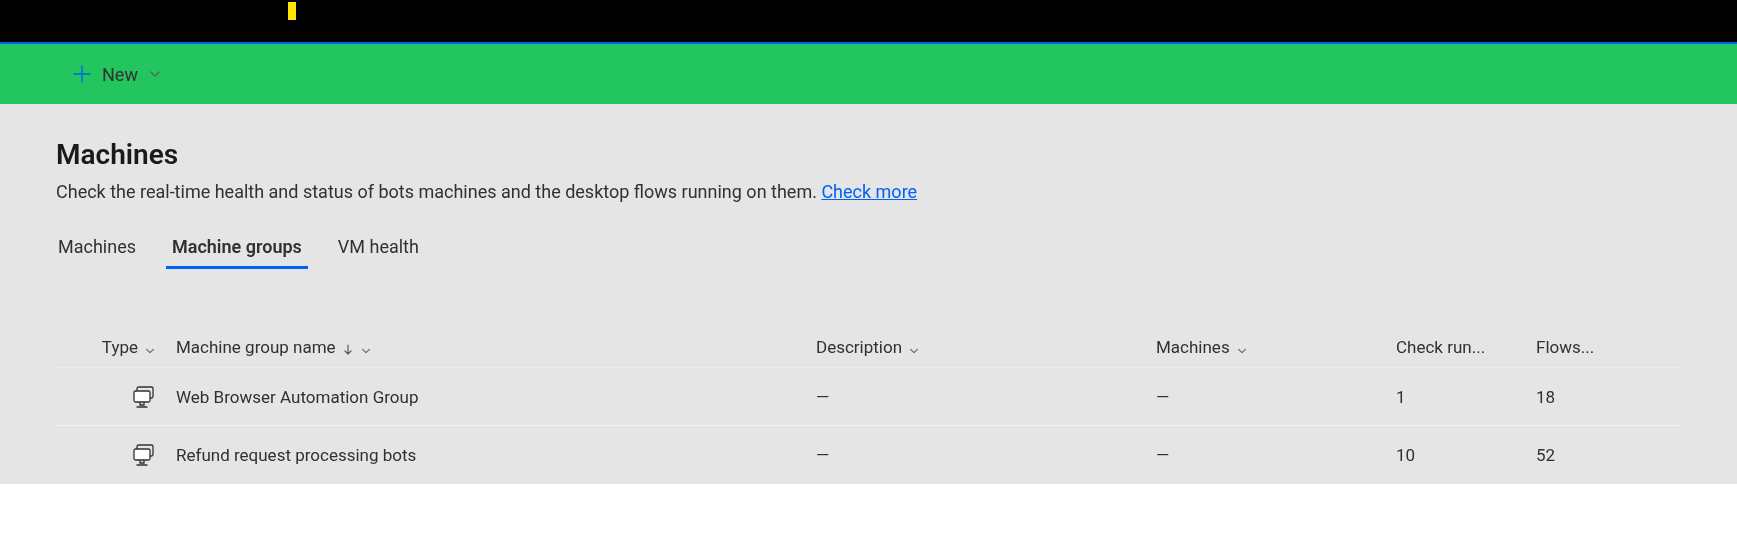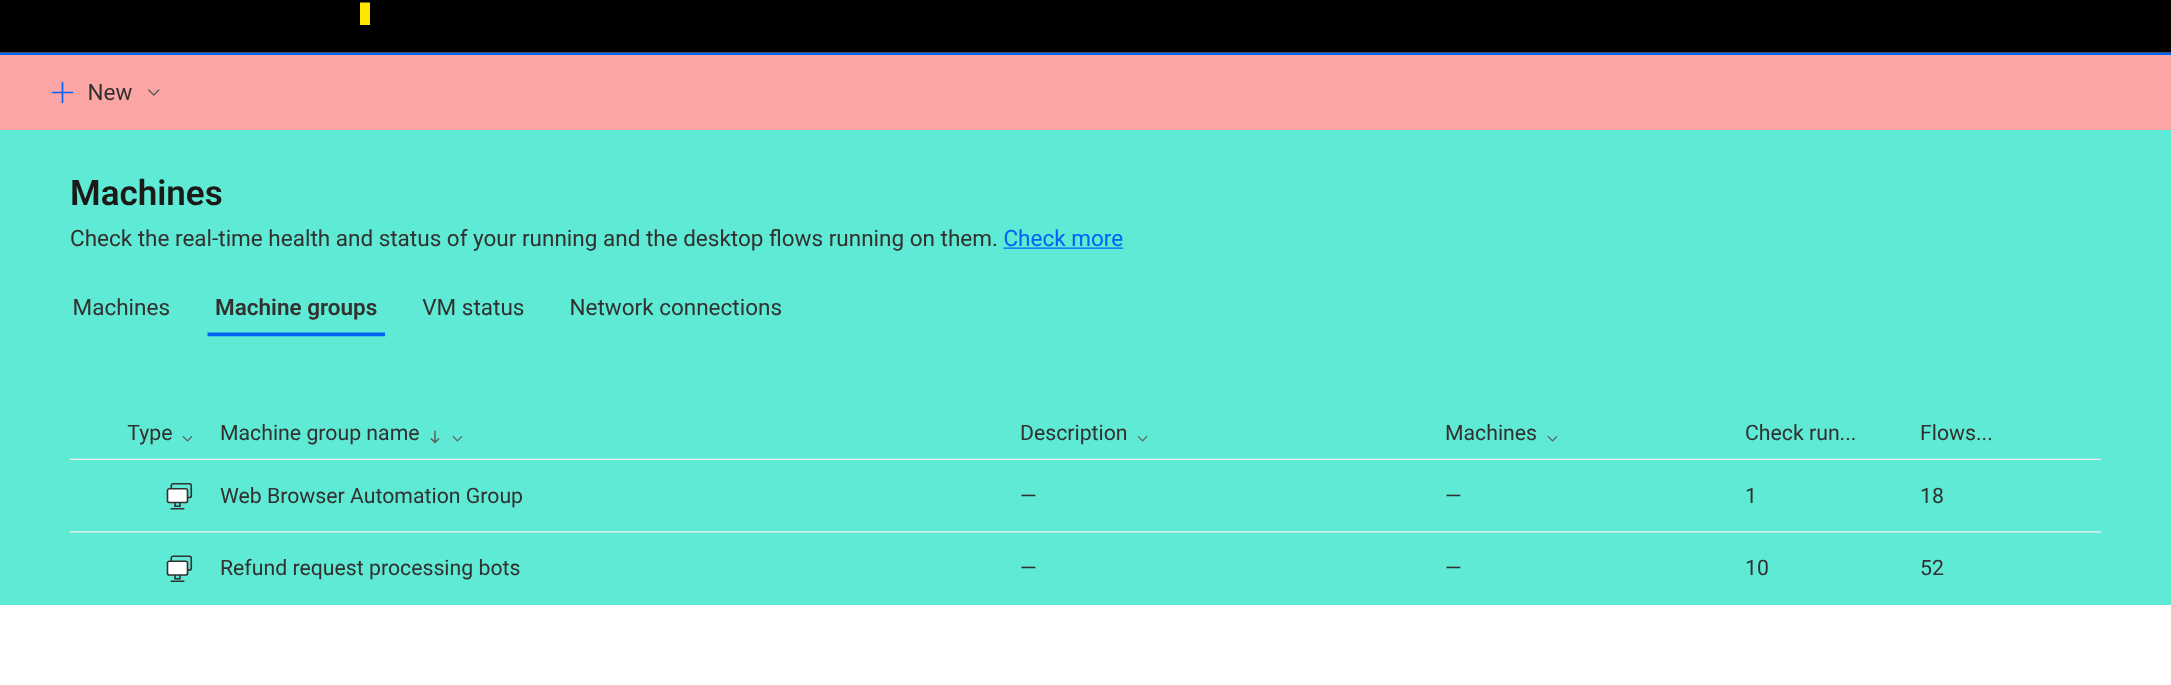--- a/index.html
+++ b/index.html
@@ -24,44 +24,44 @@
     width: 8px;
     height: 18px;
     background: #ffe600;
   }
   .blue-divider {
     height: 2px;
     background: #0061f7;
     width: 100%;
   }
   .command-bar {
-    background: #fca5a5;
+    background: #22c55e;
     height: 60px;
     display: flex;
     align-items: center;
-    padding-left: 32px;
+    padding-left: 64px;
   }
   .cmd-new {
     display: inline-flex;
     align-items: center;
     gap: 10px;
     font-size: 18px;
     color: #323130;
     cursor: pointer;
     background: none;
     border: none;
     padding: 6px 8px;
     font-family: inherit;
   }
   .plus-icon { display: inline-flex; }
   .chev { display: inline-flex; }
 
   .page-content {
     padding: 34px 56px 0 56px;
-    background: #5eead4;
+    background: #e5e5e5;
   }
   .page-title {
     font-size: 28px;
     font-weight: 600;
     margin: 0 0 10px 0;
     color: #1b1a19;
   }
   .page-subtitle {
     font-size: 18px;
     color: #323130;
@@ -167,28 +167,27 @@
           <path d="M3 5l4 4 4-4" stroke="#605e5c" stroke-width="1.2" fill="none" stroke-linecap="round" stroke-linejoin="round"></path>
         </svg>
     </span>
   </button>
 </div>
 
 <div class="page-content">
 
   <h1 class="page-title">Machines</h1>
   <p class="page-subtitle">
-    <span>Check the real-time health and status of your running and the desktop flows running on them. </span><a href="#">Check more</a>
+    <span>Check the real-time health and status of bots machines and the desktop flows running on them. </span><a href="#">Check more</a>
   </p>
 
   <div class="tabs">
     <div class="tab">Machines</div>
     <div class="tab active">Machine groups</div>
-    <div class="tab">VM status</div>
-    <div class="tab">Network connections</div>
+    <div class="tab">VM health</div>
   </div>
 
   <div class="grid">
 
     <div class="grid-header">
       <div class="hcell type-h">
         <span>Type</span>
         <span class="chev">
           <svg width="12" height="12" viewBox="0 0 14 14">
               <path d="M3 5l4 4 4-4" stroke="#605e5c" stroke-width="1.2" fill="none" stroke-linecap="round" stroke-linejoin="round"></path>

